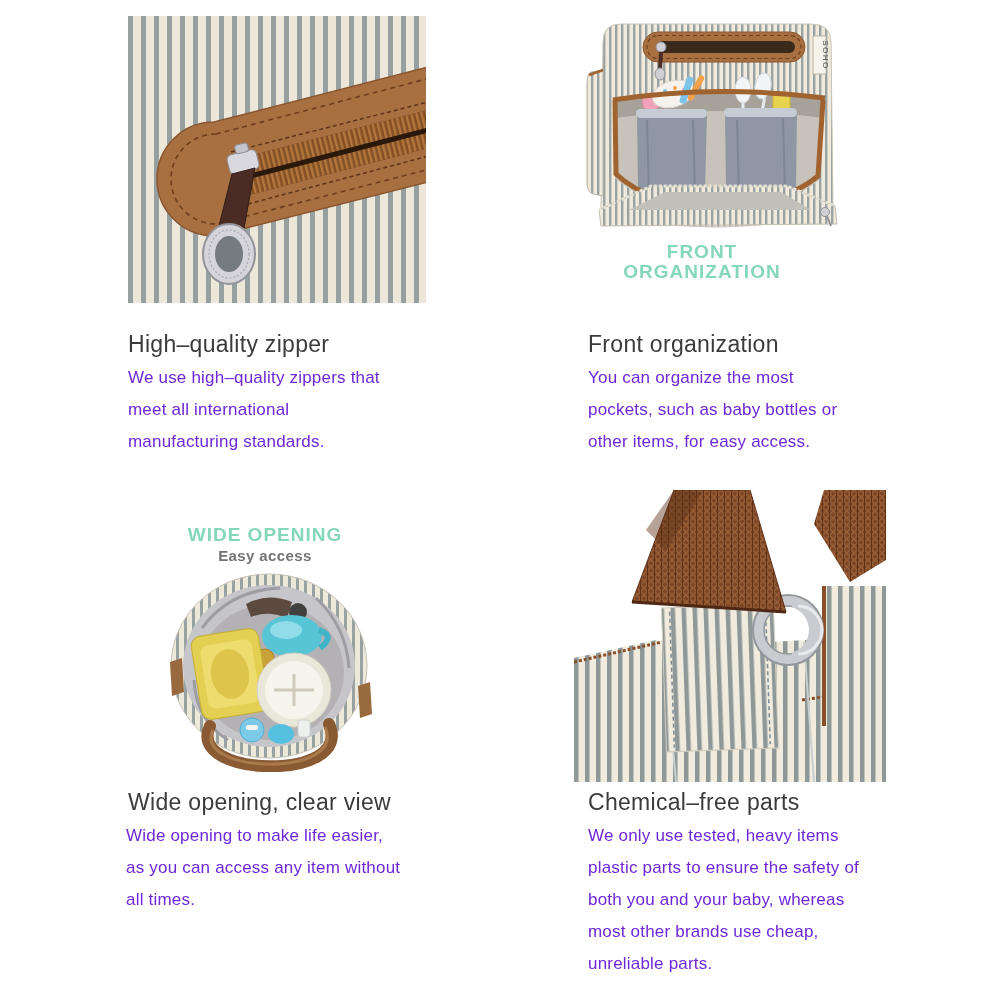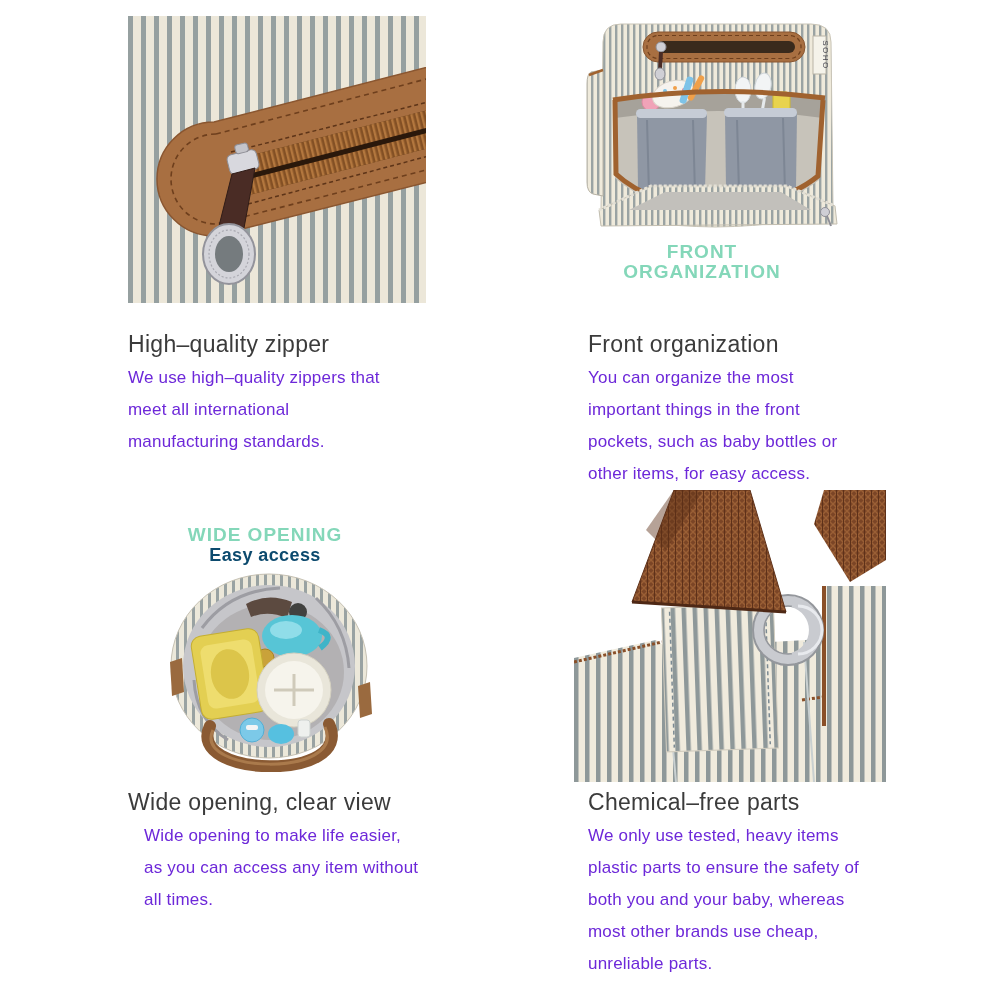--- a/index.html
+++ b/index.html
@@ -15,21 +15,21 @@
   }
   .q-body{position:absolute;}
   .q-body .line{
     height:32px;line-height:32px;font-size:17px;color:#6d28d9;
     letter-spacing:0.2px;white-space:nowrap;
   }
   .teal-caption{
     position:absolute;text-align:center;color:#84d7b9;font-weight:bold;
   }
   .teal-caption .cap-line{font-size:19px;line-height:20px;letter-spacing:1px;}
-  .teal-caption .cap-sub{font-size:18px;line-height:17px;letter-spacing:0.4px;color:#0c4a6e;margin-top:2px;}
+  .teal-caption .cap-sub{font-size:15px;line-height:17px;letter-spacing:0.4px;color:#737373;margin-top:2px;}
 </style>
 </head>
 <body>
 
 <div class="canvas">
 
   <div class="photo" style="left:128px;top:16px;width:298px;height:287px;">
     <svg viewBox="0 0 298 287" preserveAspectRatio="none">
       <defs>
         <pattern id="s1-stripes" width="13" height="10" patternUnits="userSpaceOnUse">
@@ -224,27 +224,26 @@
   <div class="q-heading" style="left:128px;top:330px;text-align:center;">High–quality zipper</div>
   <div class="q-body" style="left:128px;top:362px;">
     <div class="line">We use high–quality zippers that</div>
     <div class="line">meet all international</div>
     <div class="line">manufacturing standards.</div>
   </div>
 
   <div class="q-heading" style="left:588px;top:330px;">Front organization</div>
   <div class="q-body" style="left:588px;top:362px;">
     <div class="line">You can organize the most</div>
-    <div class="line">important things in the front</div>
     <div class="line">pockets, such as baby bottles or</div>
     <div class="line">other items, for easy access.</div>
   </div>
 
   <div class="q-heading" style="left:128px;top:788px;">Wide opening, clear view</div>
-  <div class="q-body" style="left:144px;top:820px;">
+  <div class="q-body" style="left:126px;top:820px;">
     <div class="line">Wide opening to make life easier,</div>
     <div class="line">as you can access any item without</div>
     <div class="line">all times.</div>
   </div>
 
   <div class="q-heading" style="left:588px;top:788px;">Chemical–free parts</div>
   <div class="q-body" style="left:588px;top:820px;">
     <div class="line">We only use tested, heavy items</div>
     <div class="line">plastic parts to ensure the safety of</div>
     <div class="line">both you and your baby, whereas</div>

